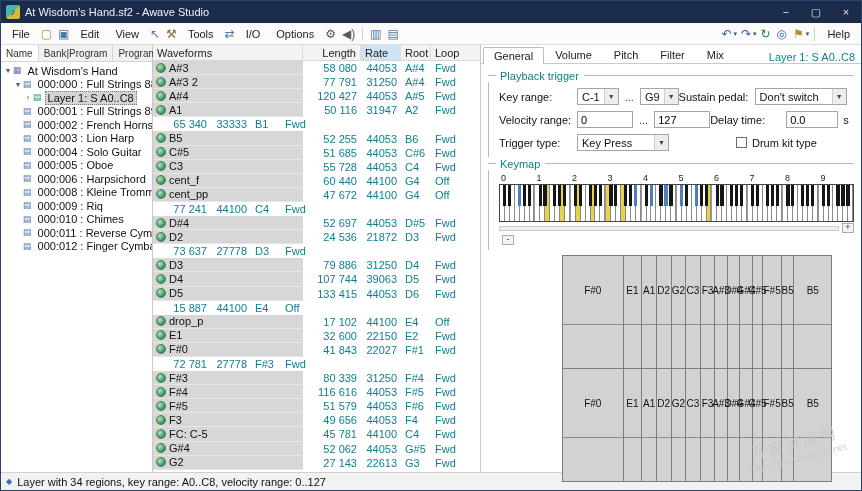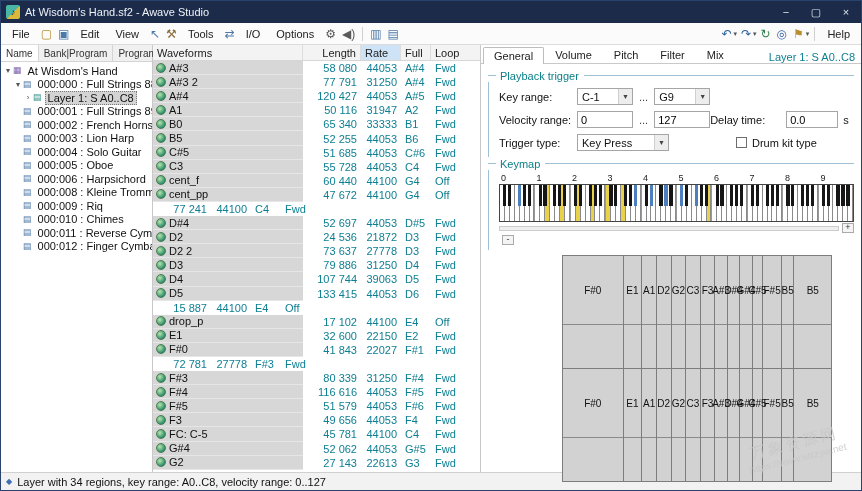--- a/index.html
+++ b/index.html
@@ -247,21 +247,21 @@
             <span class="tl">000:012 : Finger Cymbal</span>
           </div>
         </div>
     </div>
 
     <div class="mid-panel">
       <div class="thead" id="thead">
           <div class="th c-name">Waveforms</div>
           <div class="th c-len">Length</div>
           <div class="th c-rate">Rate</div>
-          <div class="th c-root">Full</div>
+          <div class="th c-root">Root</div>
           <div class="th c-loop">Loop</div>
         </div>
       <div class="tbody" id="wrows">
           <div class="trow">
             <div class="td-name">
               <span class="wave-ic"></span>
               <span>A#3</span>
             </div>
             <div class="td-num">58 080</div>
             <div class="td-rate">44053</div>
@@ -292,24 +292,20 @@
             <div class="td-name">
               <span class="wave-ic"></span>
               <span>A1</span>
             </div>
             <div class="td-num">50 116</div>
             <div class="td-rate">31947</div>
             <div class="td-root">A2</div>
             <div class="td-loop">Fwd</div>
           </div>
           <div class="trow">
-            <div class="td-name">
-              <span class="wave-ic"></span>
-              <span>B0</span>
-            </div>
             <div class="td-num">65 340</div>
             <div class="td-rate">33333</div>
             <div class="td-root">B1</div>
             <div class="td-loop">Fwd</div>
           </div>
           <div class="trow">
             <div class="td-name">
               <span class="wave-ic"></span>
               <span>B5</span>
             </div>
@@ -378,24 +374,20 @@
             <div class="td-name">
               <span class="wave-ic"></span>
               <span>D2</span>
             </div>
             <div class="td-num">24 536</div>
             <div class="td-rate">21872</div>
             <div class="td-root">D3</div>
             <div class="td-loop">Fwd</div>
           </div>
           <div class="trow">
-            <div class="td-name">
-              <span class="wave-ic"></span>
-              <span>D2 2</span>
-            </div>
             <div class="td-num">73 637</div>
             <div class="td-rate">27778</div>
             <div class="td-root">D3</div>
             <div class="td-loop">Fwd</div>
           </div>
           <div class="trow">
             <div class="td-name">
               <span class="wave-ic"></span>
               <span>D3</span>
             </div>
@@ -563,20 +555,27 @@
             <div class="frow">
               <span class="flabel">Key range:</span>
               <div class="combo w56">
                 <span class="cv">C-1</span>
                 <span class="ca">▼</span>
               </div>
               <span class="dots">...</span>
               <div class="combo w56">
                 <span class="cv">G9</span>
                 <span class="ca">▼</span>
+              </div>
+              <div class="rpair">
+                <span class="rlabel">Sustain pedal:</span>
+                <div class="combo w92">
+                  <span class="cv">Don't switch</span>
+                  <span class="ca">▼</span>
+                </div>
               </div>
             </div>
             <div class="frow">
               <span class="flabel">Velocity range:</span>
               <input class="tinput" style="width: 56px;" value="0">
               <span class="dots">...</span>
               <input class="tinput" style="width: 56px;" value="127">
               <div class="rpair">
                 <span class="rlabel">Delay time:</span>
                 <input class="tinput w52" value="0.0" style="">

